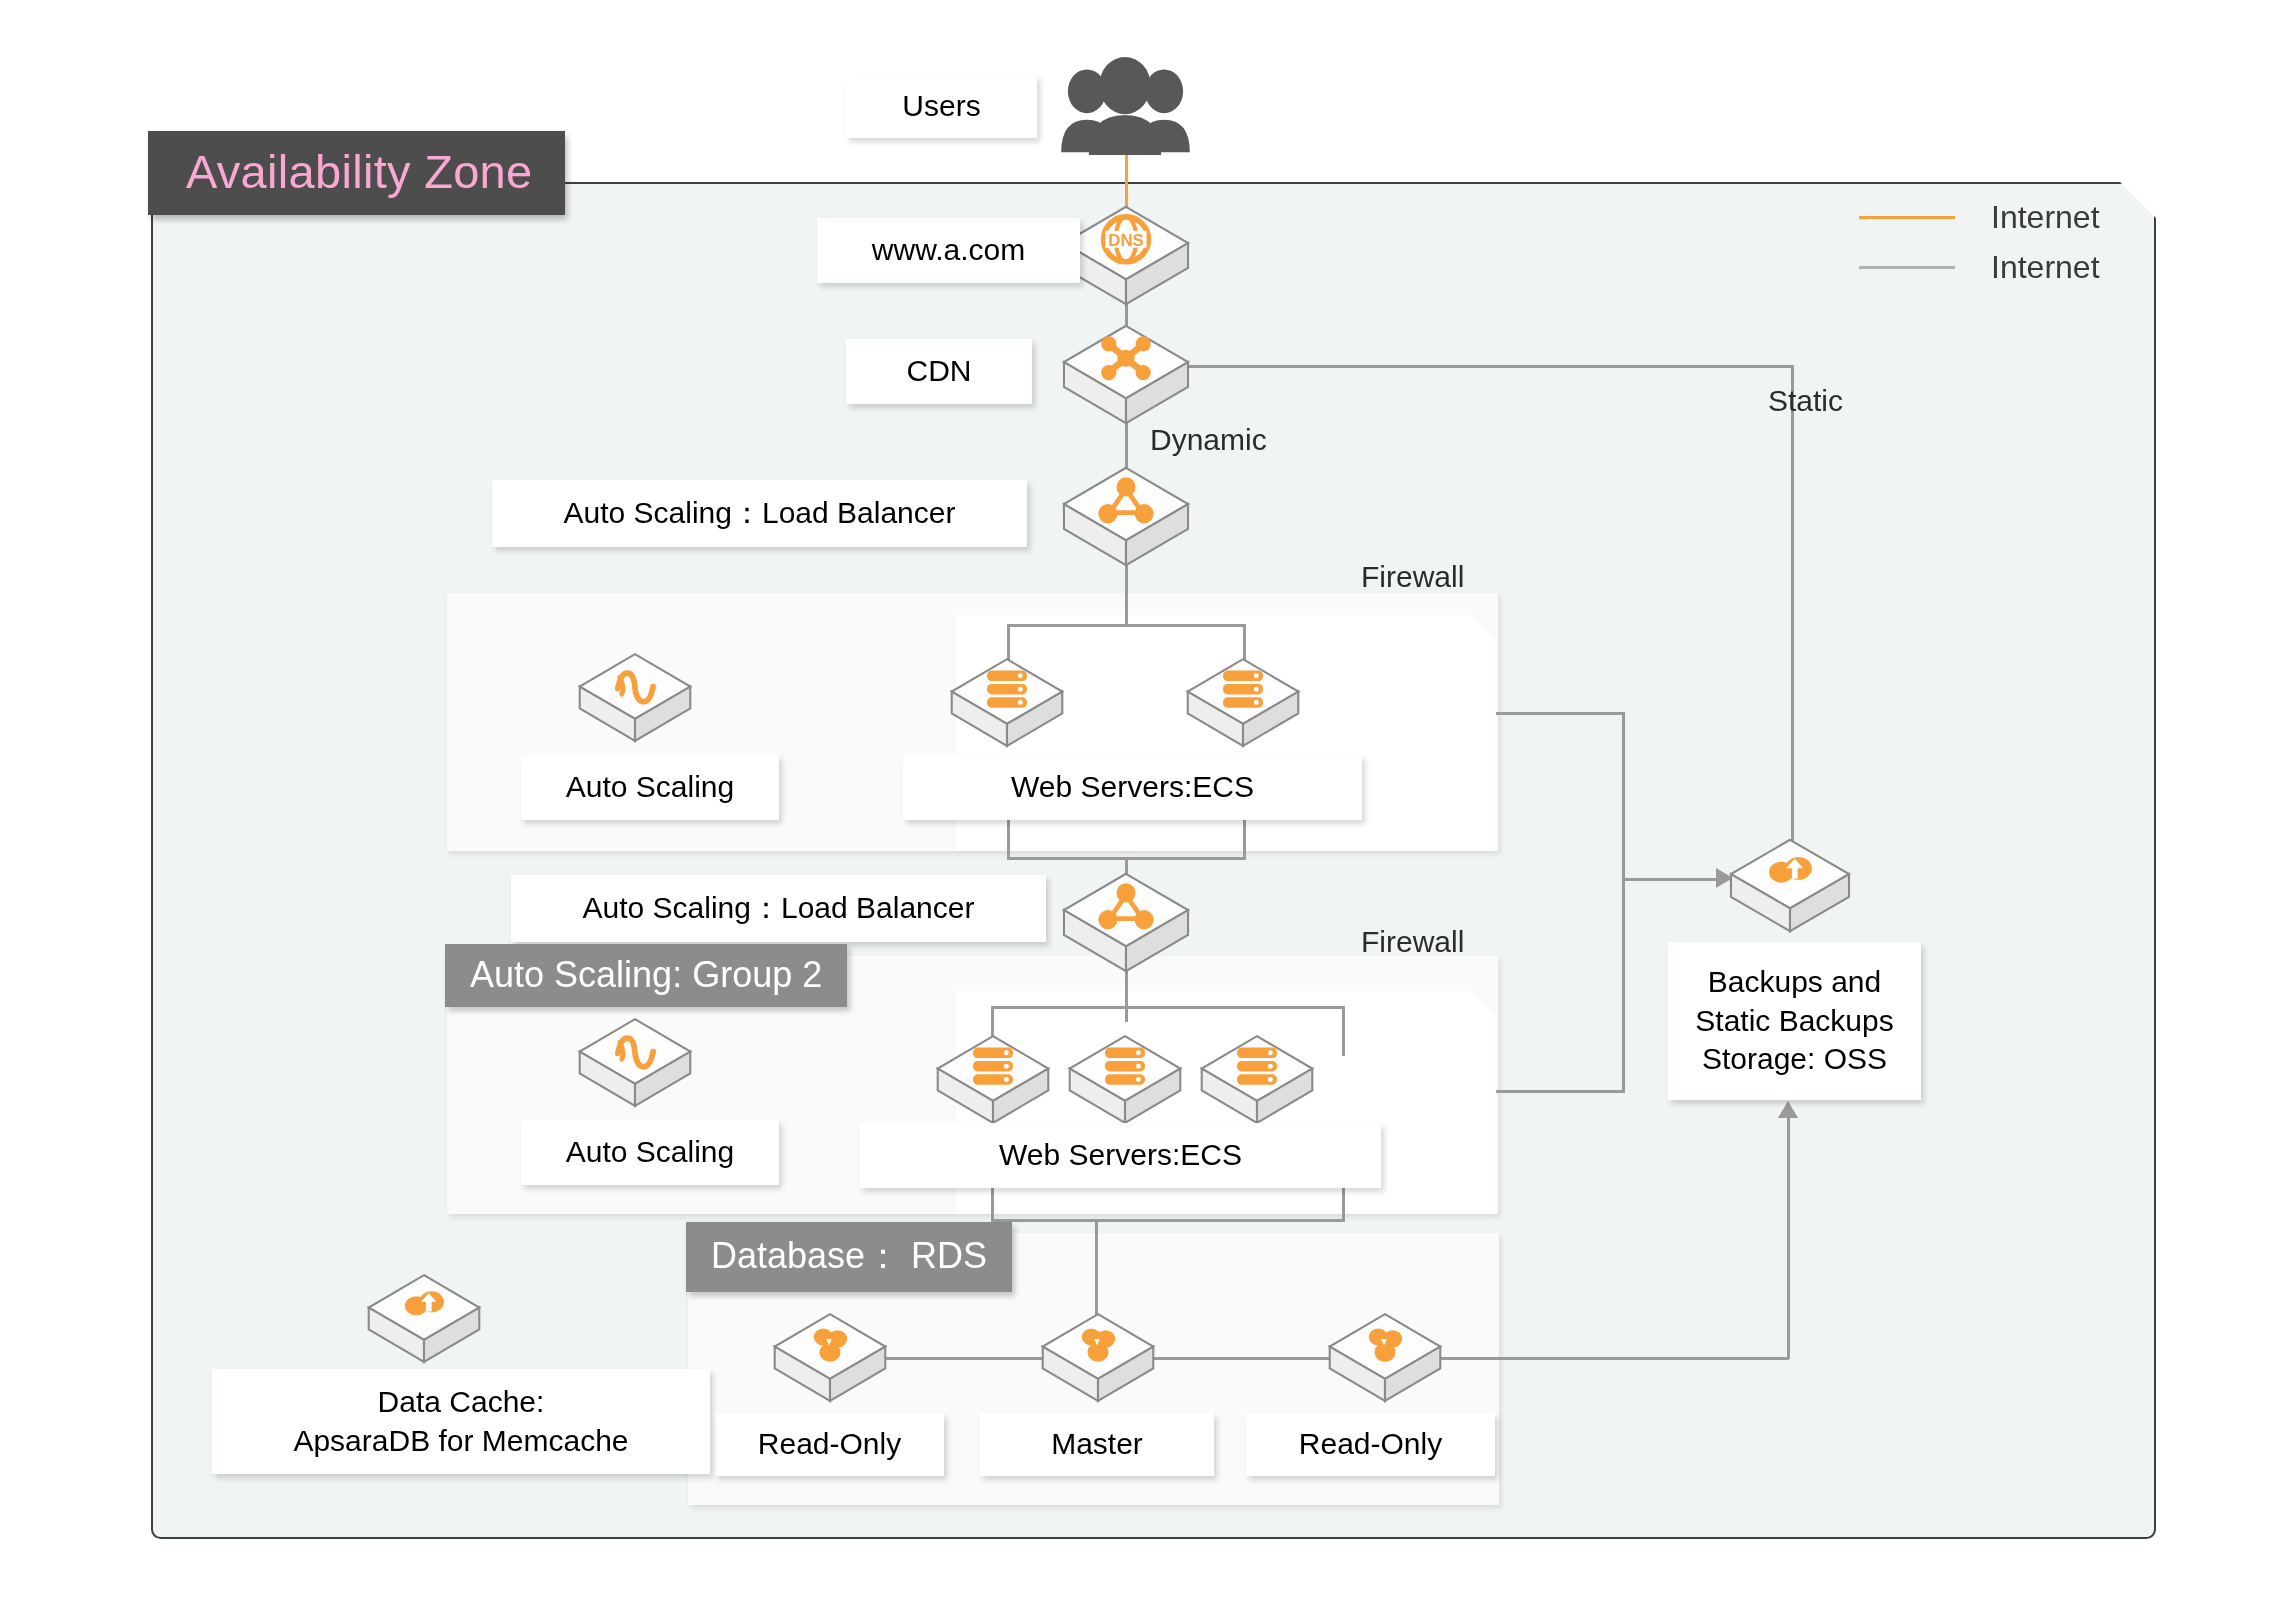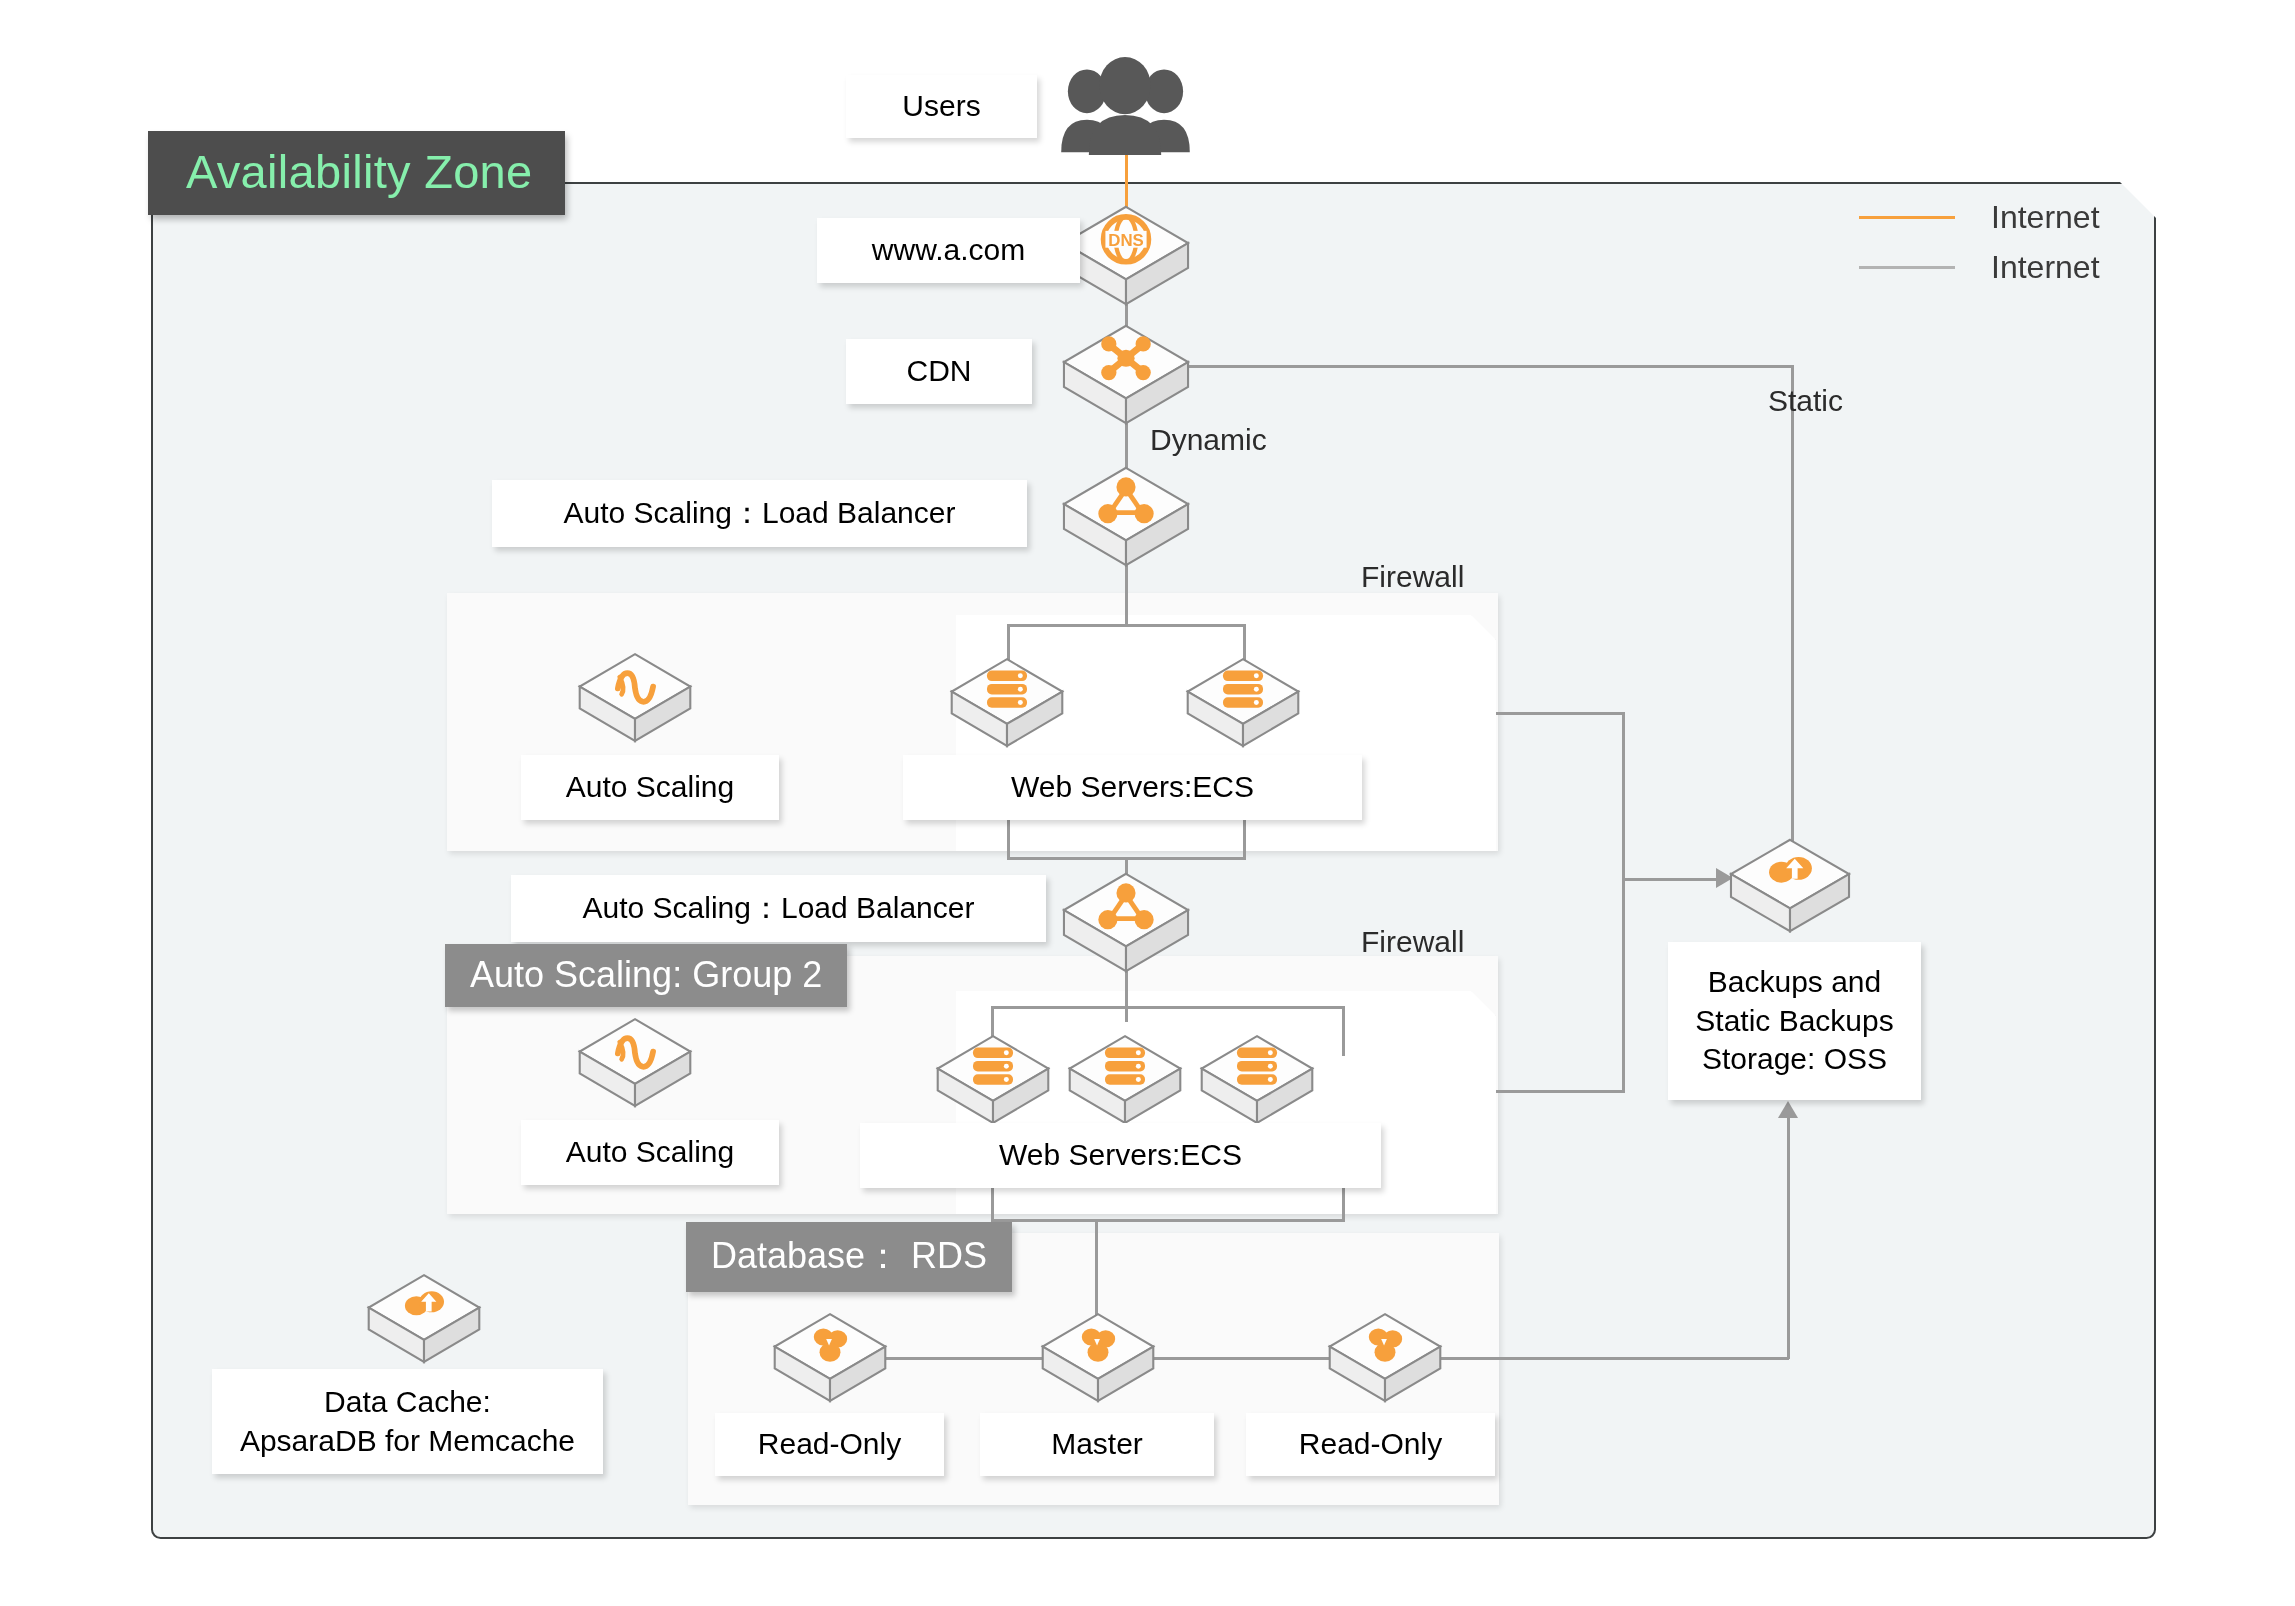--- a/index.html
+++ b/index.html
@@ -10,21 +10,21 @@
   #az-box{
     position:absolute;left:151px;top:182px;width:2005px;height:1357px;
     background:#f1f4f5;
     border:2.9px solid #3d4142;
     border-radius:9.6px;
     box-sizing:border-box;
     clip-path: polygon(0 0, calc(100% - 36px) 0, 100% 36px, 100% 100%, 0 100%);
   }
   #az-title{
     position:absolute;left:148px;top:131px;
-    background:#4d4d4d;color:#86efac;
+    background:#4d4d4d;color:#f9a8d4;
     padding:13.4px 32.5px 15.3px 38px;
     font-size:47px;letter-spacing:0.3px;
     box-shadow:2.9px 4.8px 6.7px rgba(0,0,0,.28);
     z-index:40;white-space:nowrap;
   }
 
   
   .lbl{
     position:absolute;background:#ffffff;color:#000000;
     box-shadow:2.9px 3.8px 5.7px rgba(0,0,0,.16);
@@ -387,21 +387,21 @@
       <polygon points="64,4 122,38 64,72 6,38" fill="#fdfdfd" stroke="#8a8a8a" stroke-width="2.2"></polygon>
       <polygon points="6,38 64,72 64,95 6,61" fill="#eeeeee" stroke="#8a8a8a" stroke-width="2.2"></polygon>
       <polygon points="122,38 64,72 64,95 122,61" fill="#dedede" stroke="#8a8a8a" stroke-width="2.2"></polygon>
       <g transform="translate(64,34)">
         <ellipse cx="-8" cy="2" rx="12" ry="10" fill="#f7a03c"></ellipse>
         <ellipse cx="8" cy="-2" rx="13" ry="11" fill="#f7a03c"></ellipse>
         <path d="M2 8 l0-10 l-5 0 l8-9 l8 9 l-5 0 l0 10 z" fill="#ffffff"></path>
       </g>
     </svg>
   </div>
-  <div class="lbl" style="left:212px;top:1369px;width:391px;height:105px;flex-direction:column;">
+  <div class="lbl" style="left:212px;top:1369px;width:498px;height:105px;flex-direction:column;">
     <span>Data Cache:</span>
     <span>ApsaraDB for Memcache</span>
   </div>
 
   <div class="legend" style="left:1859px;top:199px;width:287px;height:86px;">
     <div class="legend-row" style="left:0;top:0;">
       <span class="legend-line" style="background:#f7a03c;"></span>
       <span class="legend-txt">Internet</span>
     </div>
     <div class="legend-row" style="left:0;top:50px;">

